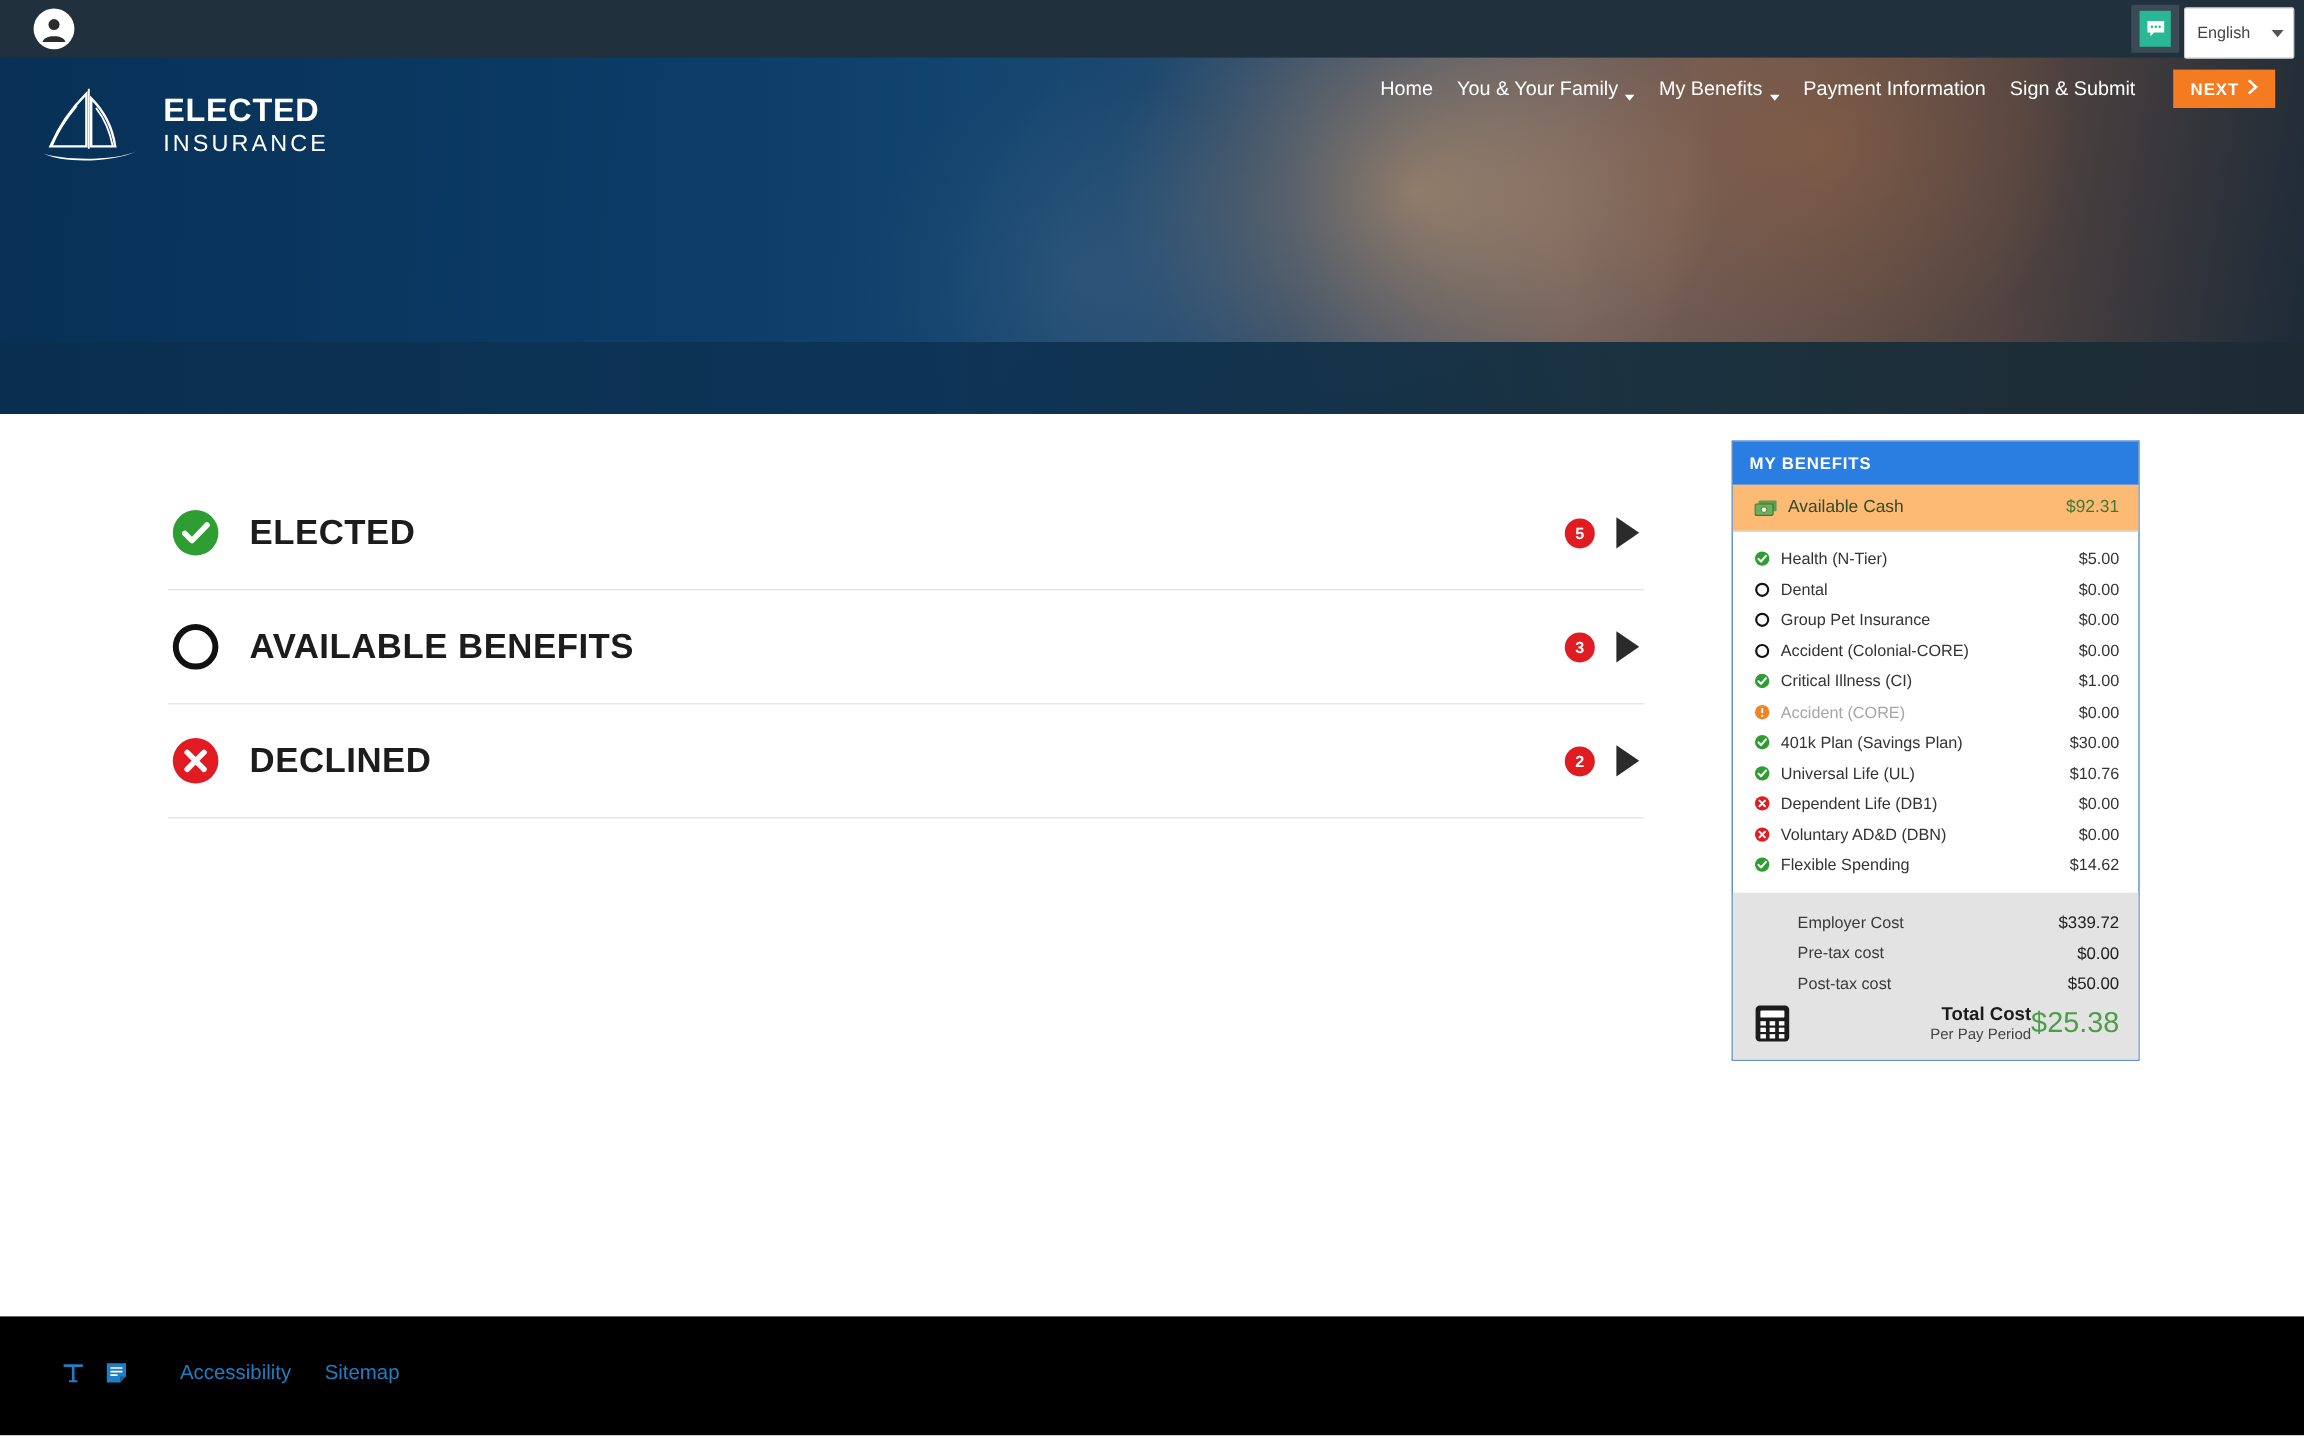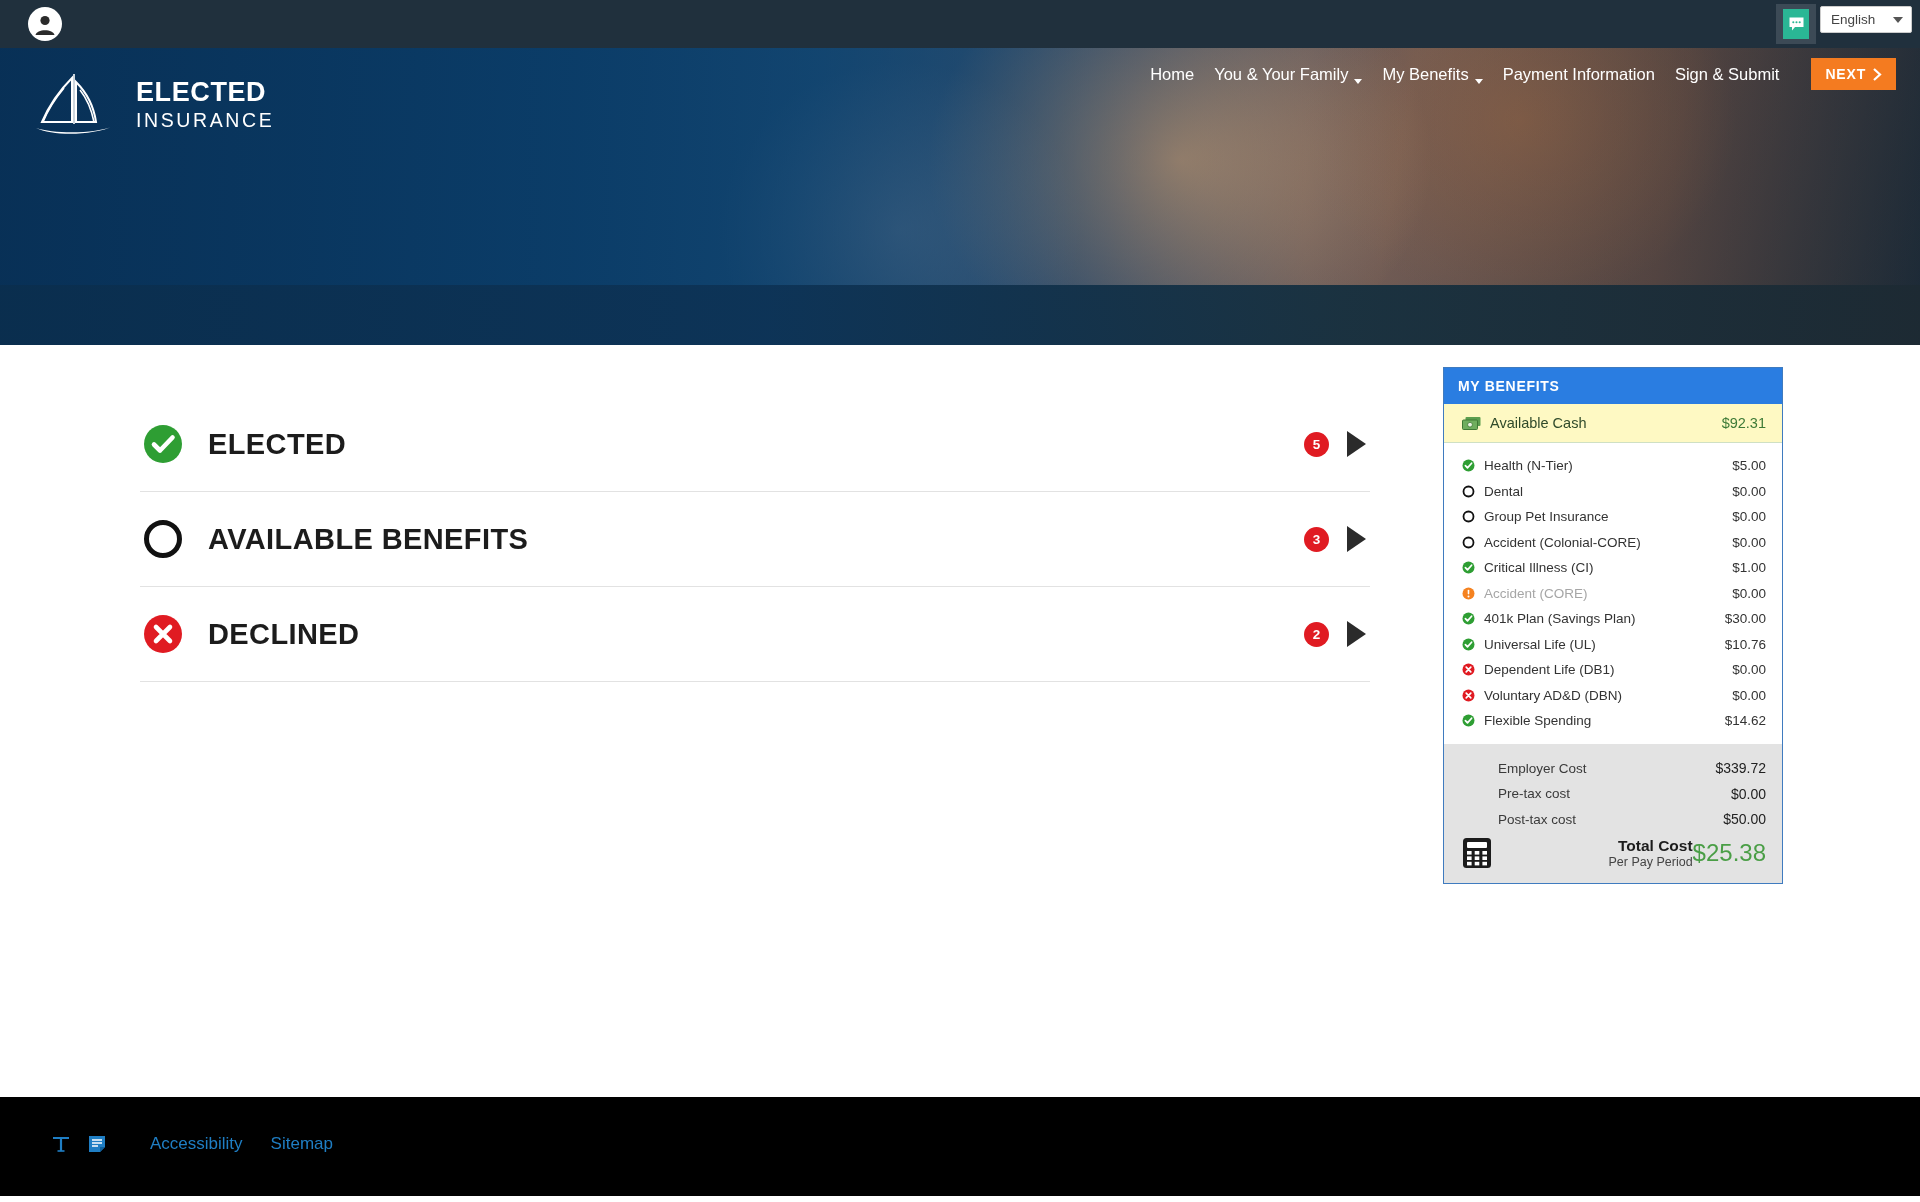--- a/index.html
+++ b/index.html
@@ -25,21 +25,21 @@
     background: #3c4a56; display: flex; align-items: center; justify-content: center;
     cursor: pointer;
   }
   .chat-inner {
     width: 26px; height: 30px; background: #2ab795;
     display: flex; align-items: center; justify-content: center;
   }
   .chat-inner svg { width: 17px; height: 17px; }
   .lang-select {
     position: absolute; right: 8px; top: 6px;
-    width: 92px; height: 27px; background: #fff;
+    width: 92px; height: 43px; background: #fff;
     border: 1px solid #ccc; border-radius: 2px;
     display: flex; align-items: center; justify-content: space-between;
     padding: 0 8px 0 10px; font-size: 13.5px; color: #444; cursor: pointer;
   }
   .caret-dn {
     width: 0; height: 0; border-left: 5px solid transparent;
     border-right: 5px solid transparent; border-top: 6px solid #555;
   }
 
   
@@ -97,21 +97,21 @@
     display: flex; align-items: flex-end; gap: 6px; white-space: nowrap;
   }
   .nav-caret {
     width: 0; height: 0; border-left: 4.5px solid transparent;
     border-right: 4.5px solid transparent; border-top: 5.5px solid #fff;
     margin-top: 3px;
   }
   .btn-next-hdr {
     margin-left: 22px; background: #f47b20; color: #fff;
     font-size: 14px; font-weight: bold; letter-spacing: .8px;
-    padding: 8px 14px; display: flex; align-items: center; gap: 7px;
+    padding: 8px 14px; display: flex; gap: 7px;
     cursor: pointer; border: none;
   }
 
   
   .main { position: absolute; top: 345px; left: 0; width: 1920px; height: 752px; background: #fff; }
 
   .accordions { position: absolute; left: 140px; top: 52px; width: 1230px; }
   .acc-row {
     height: 95px; display: flex; align-items: center;
     border-bottom: 1px solid #e2e2e2; cursor: pointer;
@@ -136,21 +136,21 @@
   
   .panel {
     position: absolute; left: 1443px; top: 22px; width: 340px;
     border: 1px solid #3f7bbf; background: #fff;
   }
   .panel-hd {
     background: #2a7de1; color: #fff; font-size: 14px; font-weight: bold;
     letter-spacing: .7px; padding: 10px 14px;
   }
   .cash-row {
-    background: #fef9c3; display: flex; align-items: center;
+    background: #fdba74; display: flex; align-items: center;
     padding: 11px 16px 11px 18px; border-bottom: 1px solid #cfe0c4;
   }
   .cash-icon { width: 19px; height: 15px; margin-right: 9px; flex: 0 0 19px; }
   .cash-label { font-size: 14.5px; color: #2f4a2a; flex: 1; }
   .cash-val { font-size: 14.5px; color: #3d7a36; }
 
   .blist { padding: 10px 16px 10px 18px; }
   .brow { display: flex; align-items: center; height: 25.5px; }
   .bico { width: 13px; height: 13px; flex: 0 0 13px; margin-right: 9px; }
   .bname { font-size: 13.5px; color: #333; flex: 1; white-space: nowrap; }

